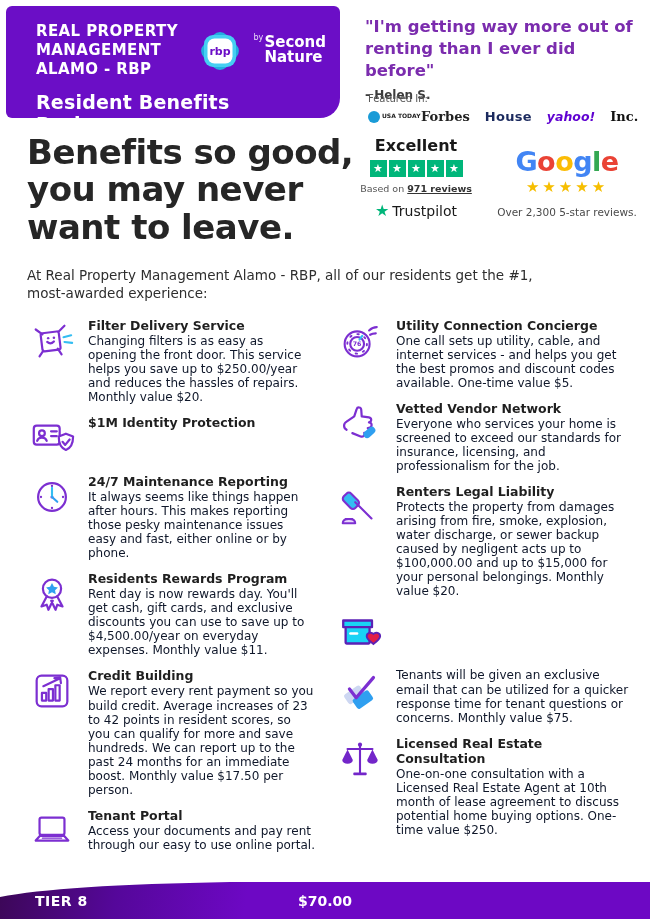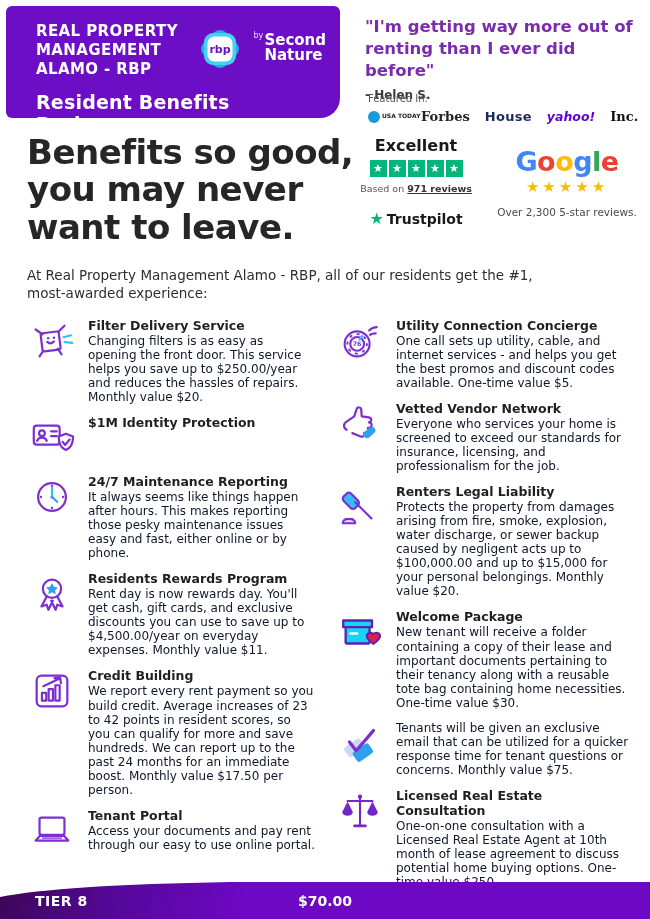--- a/index.html
+++ b/index.html
@@ -2,21 +2,21 @@
 <html><head>
 <meta charset="utf-8">
 <style>
   * { margin:0; padding:0; box-sizing:border-box; }
   body { background:#e8e8e8; font-family:"DejaVu Sans","Liberation Sans",sans-serif; }
   .page { position:relative; width:650px; height:919px; margin:0 auto; background:#ffffff; overflow:hidden; }
 
   
   .brand-box { position:absolute; left:6px; top:6px; width:334px; height:112px;
     background:#6b0ec6; border-radius:6px 6px 20px 6px; padding:16px 14px 0 30px; color:#fff; }
-  .brand-top { display:flex; justify-content:space-between; align-items:center; }
+  .brand-top { display:flex; justify-content:space-between; align-items:flex-end; }
   .company { font-size:15px; font-weight:bold; line-height:1.28; letter-spacing:.4px; }
   .logo-wrap { display:flex; align-items:center; gap:4px; margin-top:-4px; }
   .sn { position:relative; padding-left:11px; }
   .sn-by { position:absolute; left:0; top:-2px; font-size:8px; opacity:.85; }
   .sn-name { font-size:15px; font-weight:bold; line-height:.98; display:inline-block; }
   .banner { margin-top:11px; font-size:19px; font-weight:bold; letter-spacing:.2px; }
 
   
   .testimonial { position:absolute; left:365px; top:16px; width:285px; }
   .quote { color:#7b2cae; font-size:16.5px; font-weight:bold; line-height:1.32; }
@@ -36,21 +36,21 @@
   .flogo-inc { font-family:"DejaVu Serif","Liberation Serif",serif; font-weight:bold; font-size:13px; color:#111; }
 
   
   .tp-block { position:absolute; left:352px; top:136px; width:128px; text-align:center; }
   .tp-excellent { font-size:16px; font-weight:bold; color:#191919; }
   .tp-stars { display:flex; justify-content:center; gap:2px; margin-top:5px; }
   .tp-star { width:17px; height:17px; background:#00b67a; color:#fff; font-size:11px;
     display:flex; align-items:center; justify-content:center; }
   .tp-basedon { margin-top:6px; font-size:9.5px; color:#555; }
   .tp-count { font-weight:bold; text-decoration:underline; color:#333; }
-  .tp-logo { margin-top:15px; font-size:14px; font-weight:bold; color:#191919; }
+  .tp-logo { margin-top:7px; font-size:14px; font-weight:normal; color:#191919; }
   .tp-logo-star { color:#00b67a; font-size:16px; margin-right:3px; }
 
   .g-block { position:absolute; left:487px; top:146px; width:160px; text-align:center; }
   .g-logo { font-size:27px; font-weight:bold; letter-spacing:-.5px; }
   .g-stars { color:#f6be00; font-size:15px; letter-spacing:3px; margin-top:1px; }
   .g-caption { font-size:10.5px; color:#4a4a4a; margin-top:10px; }
 
   
   .headline { position:absolute; left:27px; top:134px; font-size:34px; font-weight:bold;
     color:#262626; line-height:1.1; letter-spacing:-.5px; }
@@ -322,24 +322,20 @@
           <div class="b-icon">
             <svg viewBox="0 0 48 48">
               <g stroke="#5b21b6" stroke-width="2.4" stroke-linejoin="round">
                 <path d="M6.5 12 h30 v7 h-30 z" fill="#19d3f5"></path>
                 <rect x="9" y="19" width="25" height="17" rx="1" fill="#19d3f5"></rect>
                 <path d="M14 25.5 h7" stroke="#ffffff" stroke-width="2.6" stroke-linecap="round"></path>
               </g>
               <path d="M38 26 c-2.5-2.5-7-1-7 2.5 0 3 3.5 5.5 7 8 3.5-2.5 7-5 7-8 0-3.5-4.5-5-7-2.5 z" fill="#e11d48" stroke="#5b21b6" stroke-width="2"></path>
             </svg>
           </div>
-          <div class="b-text">
-            <div class="b-title">Welcome Package</div>
-            <div class="b-desc">New tenant will receive a folder containing a copy of their lease and important documents pertaining to their tenancy along with a reusable tote bag containing home necessities. One-time value $30.</div>
-          </div>
         </div>
         <div class="benefit">
           <div class="b-icon">
             <svg viewBox="0 0 48 48">
               <rect x="8" y="22" width="20" height="12" rx="2.5" transform="rotate(-35 18 28)" fill="#cdd7f2"></rect>
               <rect x="17" y="27" width="20" height="12" rx="2.5" transform="rotate(-35 27 33)" fill="#2f9ff0"></rect>
               <path d="M13 22 l7 9 L38 10" fill="none" stroke="#7c2fd1" stroke-width="3.4" stroke-linecap="round" stroke-linejoin="round"></path>
             </svg>
           </div>
           <div class="b-text">

